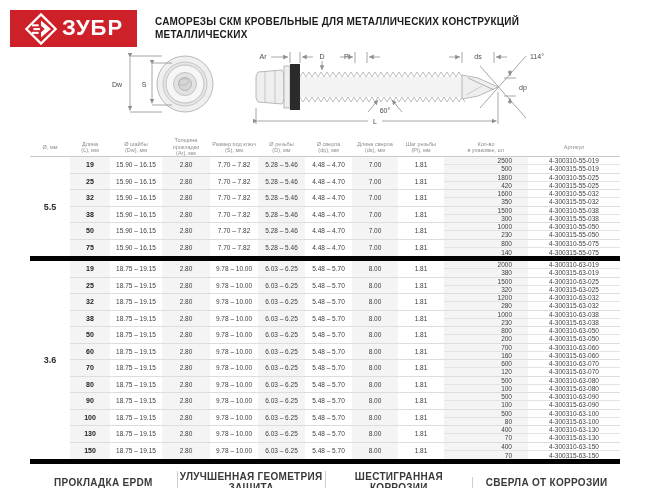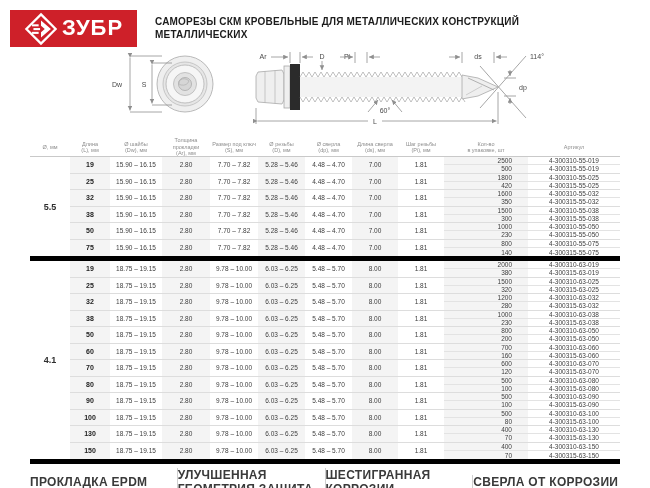--- a/index.html
+++ b/index.html
@@ -36,21 +36,21 @@
   .cell { display:flex; align-items:center; justify-content:center; font-size:6.5px; color:#3d3d3d; }
   .len { font-weight:bold; font-size:7px; color:#222; }
   .stack { display:flex; flex-direction:column; }
   .sub { flex:1; display:flex; align-items:center; font-size:6.5px; color:#3d3d3d; }
   .sub.first { border-bottom:1px solid #e3e3e3; }
   .qty-sub { justify-content:flex-end; padding-right:16px; }
   .sku-sub { justify-content:center; }
 
   
   .foot { display:flex; margin:7px 30px 0 30px; height:22px; align-items:center; }
-  .fitem { flex:1; text-align:left; font-size:12px; font-weight:bold; color:#3a3a3a; letter-spacing:0.3px; }
+  .fitem { flex:1; text-align:center; font-size:10px; font-weight:bold; color:#3a3a3a; letter-spacing:0.3px; }
   .fitem + .fitem { border-left:1px solid #cfcfcf; }
 </style>
 </head>
 <body>
 
 <div class="page">
 
   <div class="hdr">
     <div class="logo">
       <svg width="34" height="34" viewBox="0 0 36 36">
@@ -308,21 +308,21 @@
                 <div class="sub qty-sub">140</div>
               </div>
               <div class="stack c10">
                 <div class="sub sku-sub first">4-300310-55-075</div>
                 <div class="sub sku-sub">4-300315-55-075</div>
               </div>
             </div>
           </div>
         </div>
         <div class="tgroup">
-          <div class="gcell c0">4.1</div>
+          <div class="gcell c0">3.6</div>
           <div class="grows">
             <div class="trow">
               <div class="cell len c1 shade">19</div>
               <div class="cell c2 ">18.75 – 19.15</div>
               <div class="cell c3 shade">2.80</div>
               <div class="cell c4 ">9.78 – 10.00</div>
               <div class="cell c5 shade">6.03 – 6.25</div>
               <div class="cell c6 ">5.48 – 5.70</div>
               <div class="cell c7 shade">8.00</div>
               <div class="cell c8 ">1.81</div>

